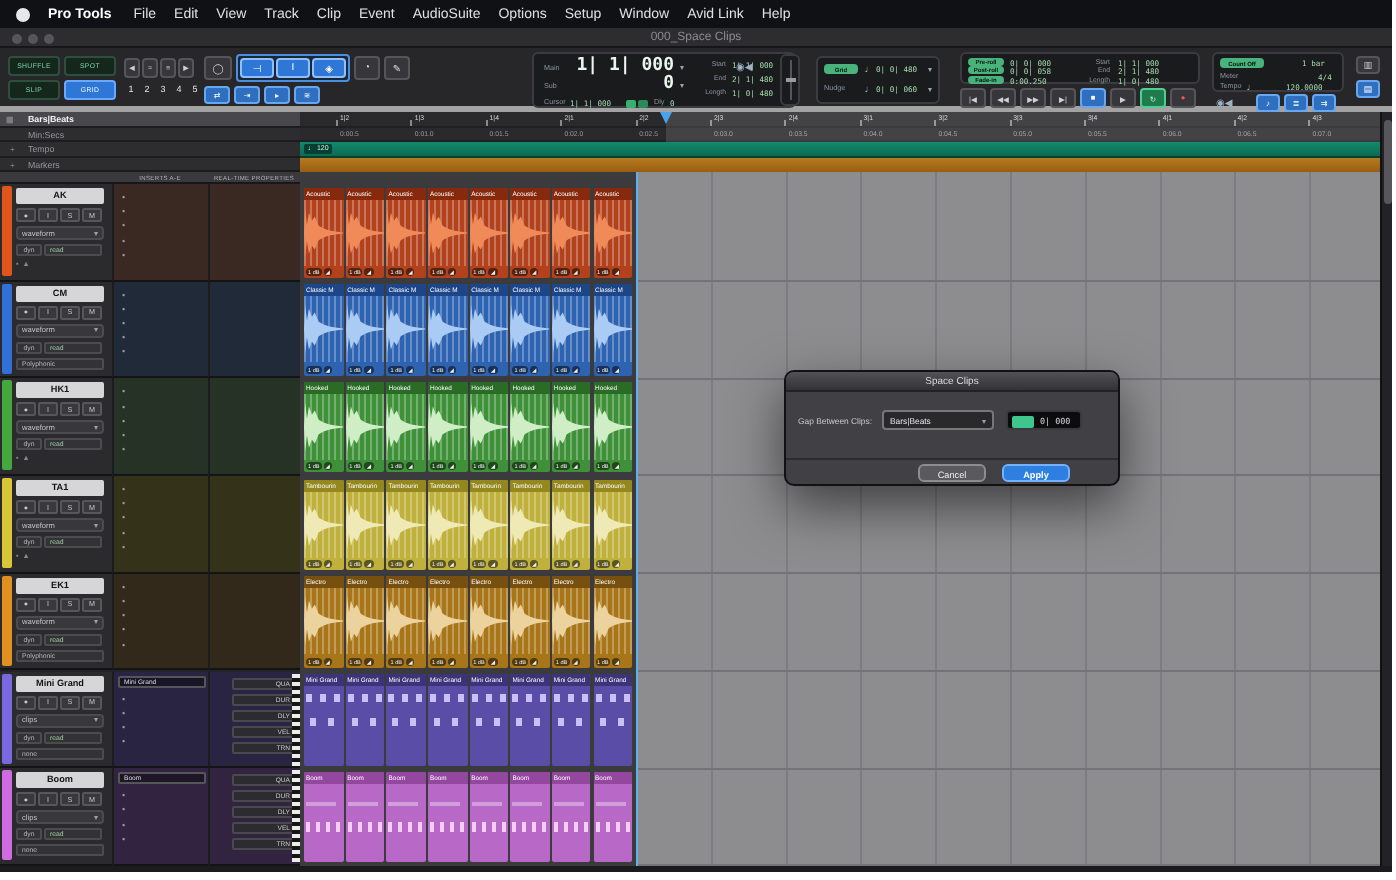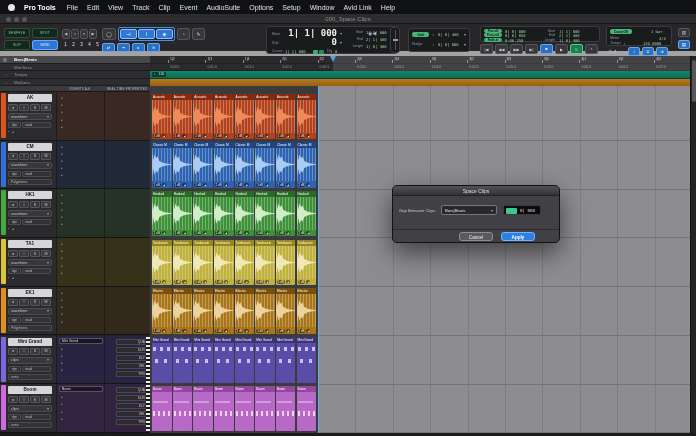--- a/index.html
+++ b/index.html
@@ -9,21 +9,21 @@
 
 #menubar{left:0;top:0;width:696px;height:14px;background:#101114;display:flex;align-items:center;padding-left:8px}
 .apple{width:7px;height:7px;border-radius:50%;background:#e8e8ec;margin-right:9px}
 .appname{color:#fff;font-size:7px;font-weight:bold;margin-right:11px}
 .mitem{color:#dfe0e4;font-size:7px;margin-right:9px;white-space:nowrap}
 
 #titlebar{left:0;top:14px;width:696px;height:10px;background:#2d2d30;border-bottom:1px solid #161618}
 .tl{width:5px;height:5px;border-radius:50%;background:#55555a;position:absolute;top:2.5px}
 #wintitle{width:100%;text-align:center;font-size:6px;color:#8c8c90;line-height:10px}
 
-#toolbar{left:0;top:24px;width:696px;height:32px;background:#27272a;border-bottom:5px solid #a3a3a3}
+#toolbar{left:0;top:24px;width:696px;height:32px;background:#27272a;border-bottom:3px solid #a3a3a3}
 .panel{background:#1a1b1d;border:1px solid #3c3c40;border-radius:3px}
 .lbl{color:#8b95a1;font-size:3.6px}
 .slbl{color:#8b95a1;font-size:3.4px;text-align:right}
 .lcd{color:#a6dcb0;font-size:3.8px;font-family:"DejaVu Sans Mono",monospace;white-space:nowrap}
 .lcdbig{color:#eaf6ec;font-size:9px;font-weight:bold;font-family:"DejaVu Sans Mono",monospace;white-space:nowrap;text-align:right}
 .caret{color:#9aa2ae;font-size:4px}
 .modebtn{width:26px;height:10px;background:#15271d;border:1px solid #2e4f3c;border-radius:2px;color:#79d6a2;font-size:3.4px;display:flex;align-items:center;justify-content:center;letter-spacing:.2px}
 .modebtn.on{background:#2f77d6;border-color:#6aa8ff;color:#fff}
 .sqbtn{background:#37373b;border:1px solid #55555a;border-radius:2px;color:#cfcfd4;font-size:4.5px;display:flex;align-items:center;justify-content:center}
 .sqbtn.blue{background:#2f6fc0;border-color:#69a6f0;color:#fff}

